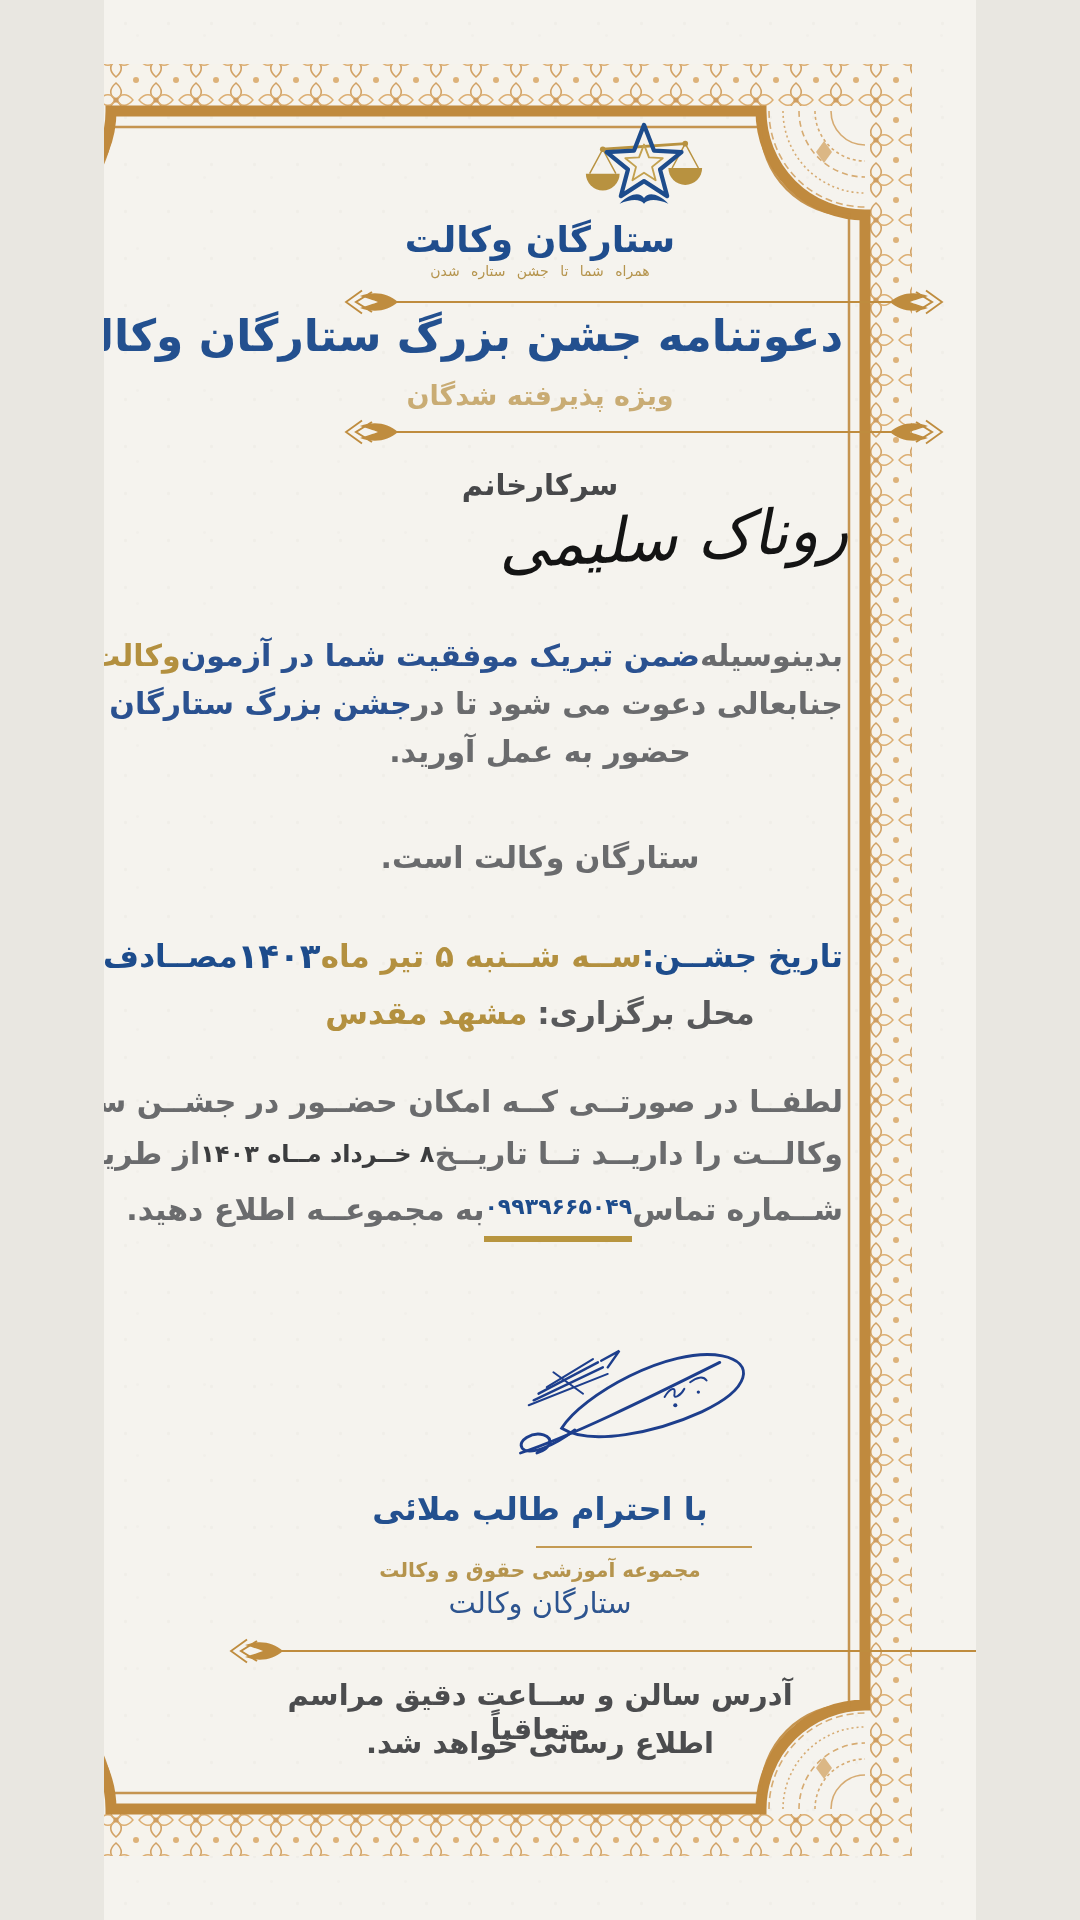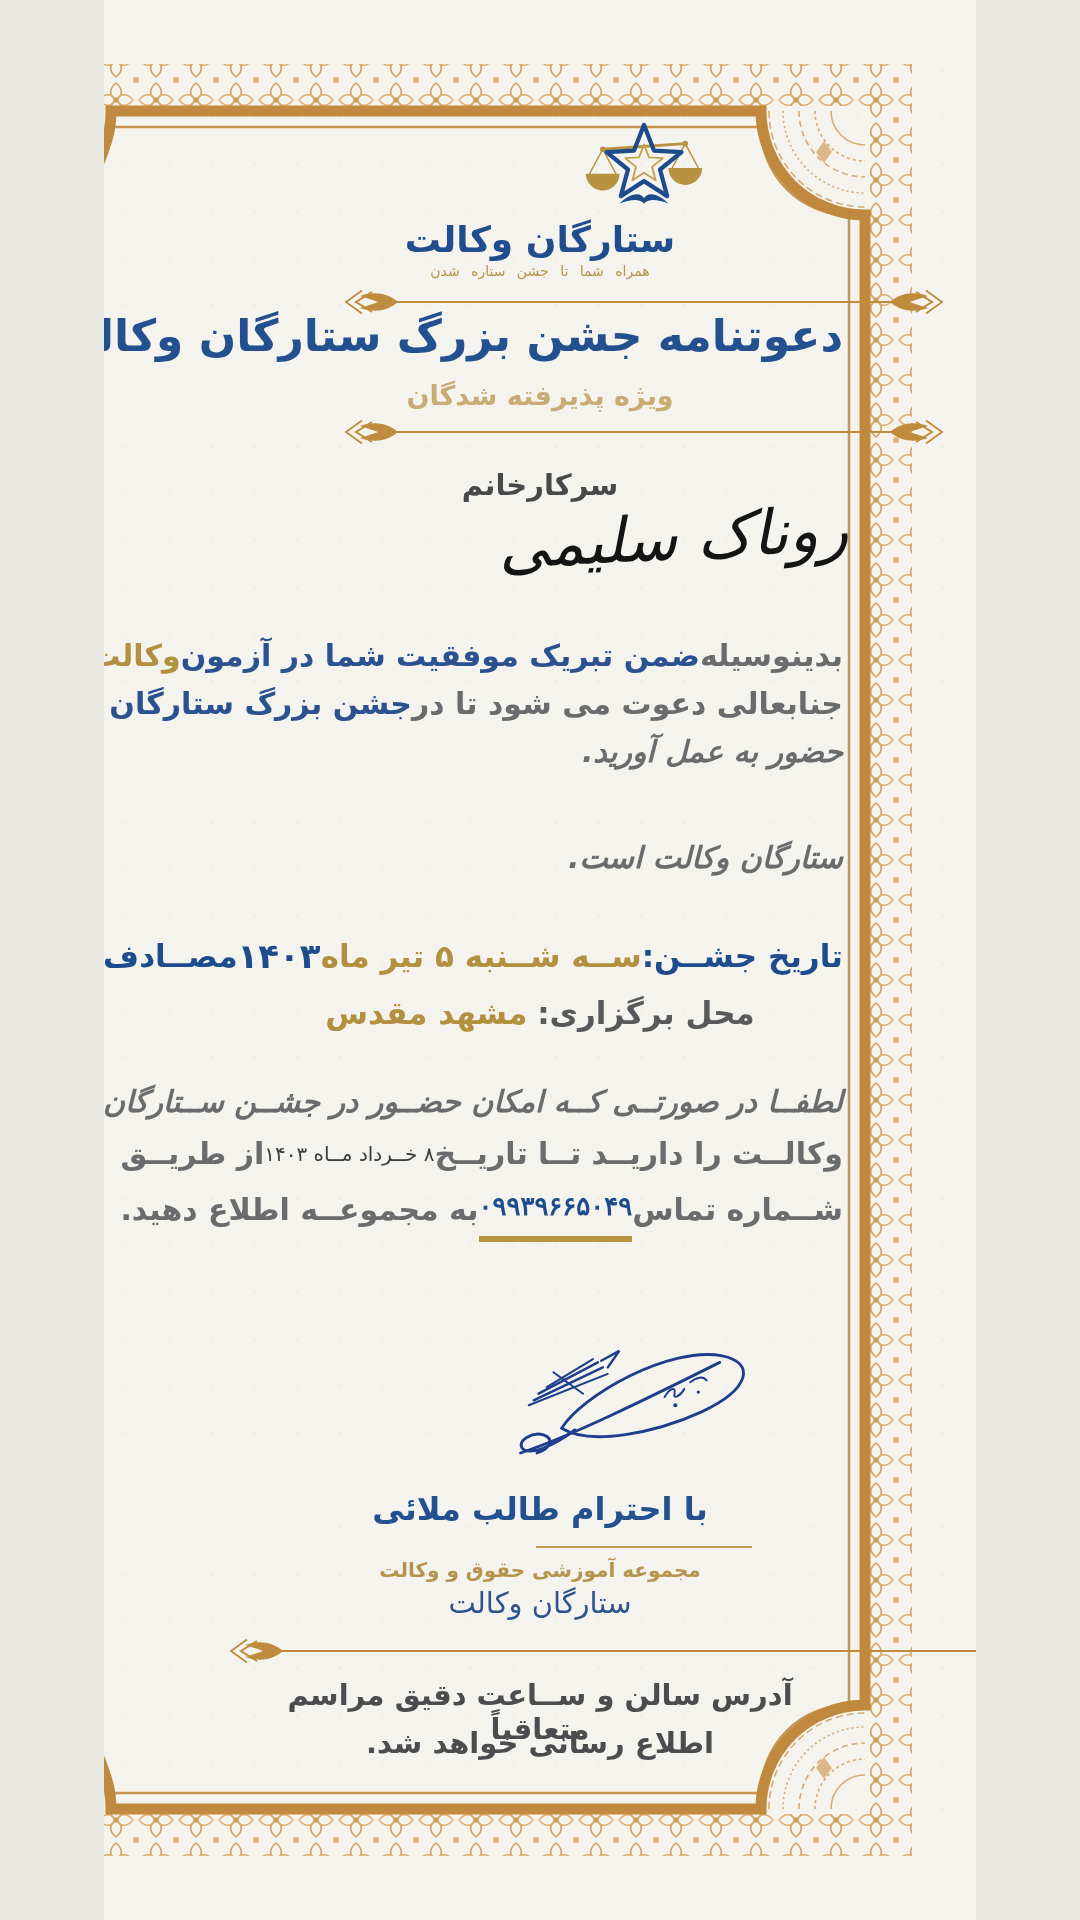--- a/index.html
+++ b/index.html
@@ -24,34 +24,34 @@
   .div2{top:419px;left:240px;width:600px;}
   .div3{top:1638px;left:125px;width:830px;}
   .title{top:310px;font-size:44px;font-weight:900;color:#23508f;white-space:nowrap;}
   .subtitle{top:380px;font-size:27px;font-weight:600;color:#c9ac74;}
   .sarkar{top:468px;font-size:29px;font-weight:600;color:#47484a;}
   .callig{top:492px;right:128px;font-size:62px;font-style:italic;color:#141414;
           transform:rotate(-3deg);transform-origin:right center;white-space:nowrap;
           font-family:"DejaVu Sans",sans-serif;}
   .bodyline{left:133px;right:133px;font-size:30px;height:48px;line-height:48px;white-space:nowrap;}
   .jline{display:flex;justify-content:space-between;align-items:center;}
-  .rline{text-align:right;font-style:italic;}
+  .rline{text-align:center;}
   .gray{color:#6a6b6d;font-weight:600;}
   .blue{color:#2a5190;font-weight:800;}
   .navy{color:#1d4c8c;font-weight:900;}
   .goldt{color:#b3903f;font-weight:800;}
   .l-inv1{top:632px;} .l-inv2{top:680px;} .l-inv3{top:728px;}
   .l-hon1{top:786px;} .l-hon2{top:834px;}
   .l-date{top:928px;height:56px;line-height:56px;font-size:31px;}
   .date-year{font-size:34px;font-weight:900;color:#1d4c8c;}
   .l-venue{top:987px;height:52px;line-height:52px;font-size:31px;text-align:center;white-space:nowrap;}
   .venue-label{color:#58595b;font-weight:900;}
   .l-not1{top:1078px;} .l-not2{top:1130px;} .l-not3{top:1182px;height:56px;line-height:56px;}
-  .deadline{color:#3b3c3e;font-weight:400;font-size:20px;}
-  .phone{color:#1d4c8c;font-weight:900;font-size:26px;border-bottom:6px solid #b8953f;padding-bottom:1px;font-family:Liberation Serif, serif;}
+  .deadline{color:#3b3c3e;font-weight:700;font-size:24px;}
+  .phone{color:#1d4c8c;font-weight:900;font-size:22px;border-bottom:6px solid #b8953f;padding-bottom:1px;}
   .sig-box{left:400px;top:1318px;width:280px;height:158px;}
   .respect{top:1490px;font-size:32px;font-weight:900;color:#23508f;}
   .sig-line{top:1546px;left:432px;width:216px;height:2px;background:#c49a52;}
   .org1{top:1558px;font-size:20px;font-weight:600;color:#b5944d;}
   .org2{top:1586px;font-size:29px;font-weight:500;color:#2d548f;}
   .foot{font-size:29px;font-weight:800;color:#4b4c4e;}
   .foot1{top:1678px;} .foot2{top:1726px;}
 </style>
 </head>
 <body>

